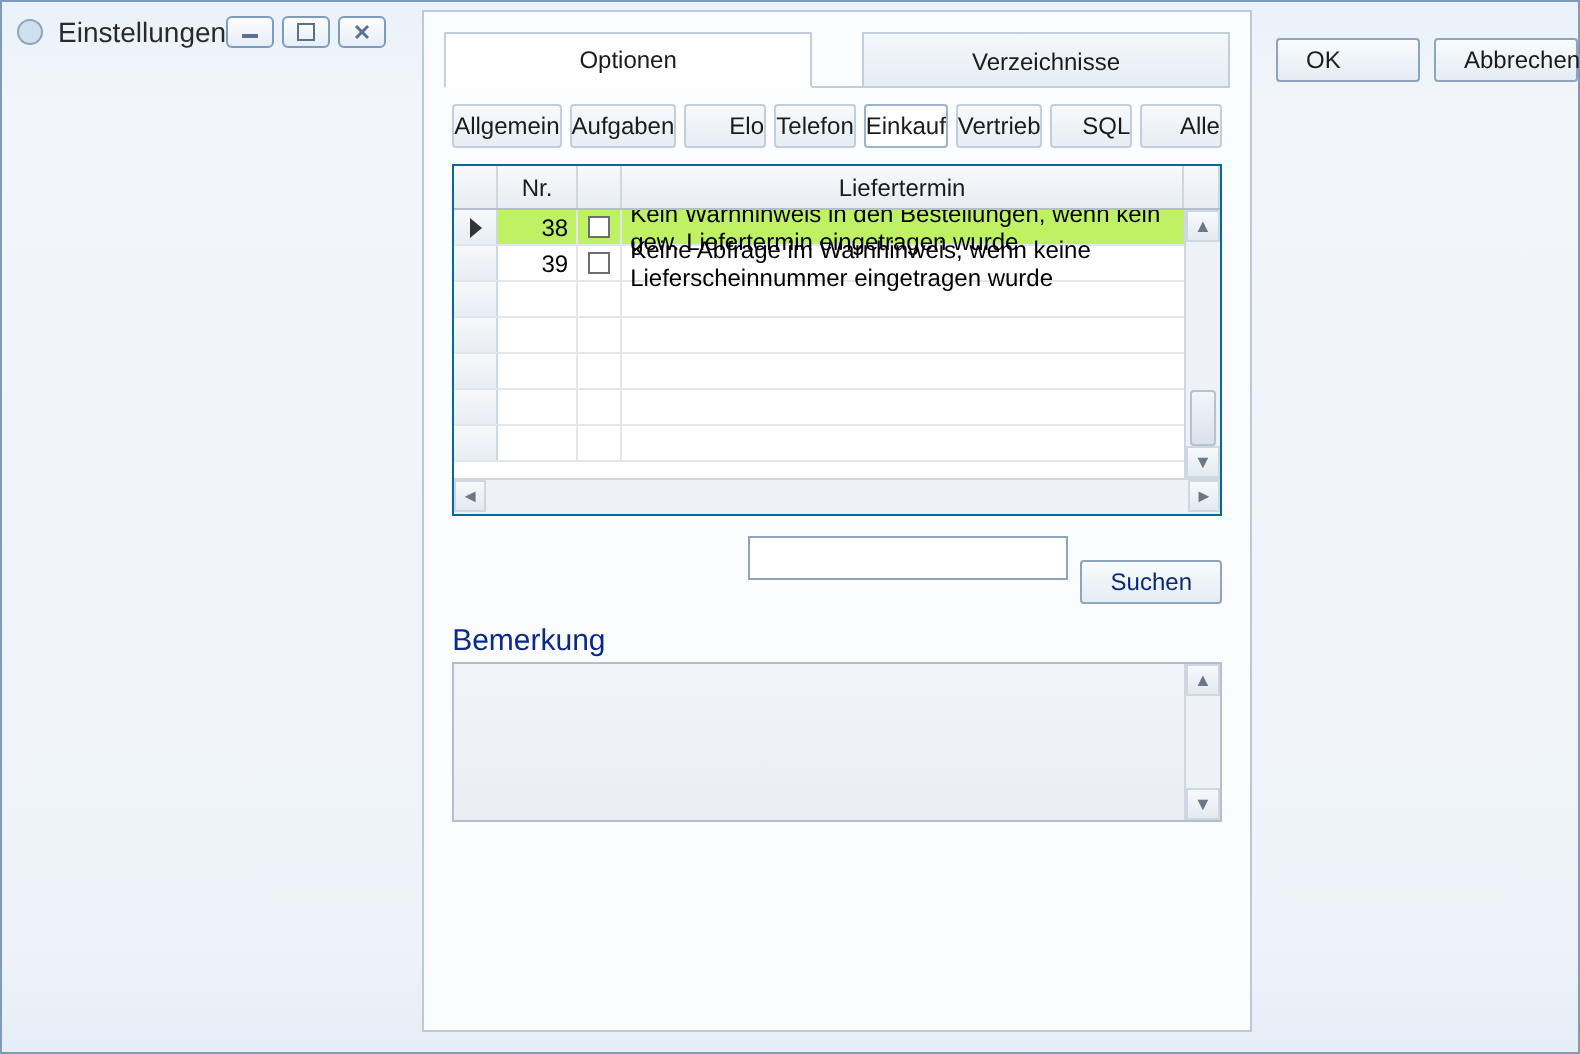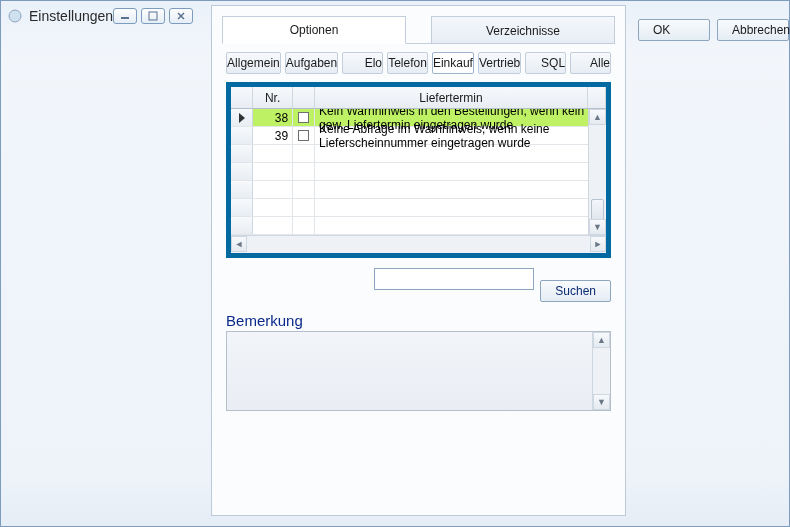--- a/index.html
+++ b/index.html
@@ -42,21 +42,21 @@
   .undertabs { border-top: 1px solid #c2cedb; margin-top: -1px; padding-top: 8px; }
   .subtabs { display: flex; gap: 4px; padding: 0 4px; }
   .subtab {
     flex: 1; height: 22px; border: 1px solid #c2cedb;
     background: linear-gradient(#f7f9fc,#e7edf4);
     display: flex; align-items: center; justify-content: flex-end;
     color: #1b1b1b; border-radius: 2px;
   }
   .subtab.active { background: #ffffff; border-color:#9db3cb; }
   .gridwrap {
-    margin: 8px 4px 4px 4px; border: 5px solid #0369a1;
+    margin: 8px 4px 4px 4px; border: 1px solid #0369a1;
     background: #ffffff; height: 176px; position: relative;
     display: flex; flex-direction: column;
   }
   .gridhead { display: flex; background: linear-gradient(#f7f9fb,#e8edf3); border-bottom: 1px solid #b4bfcb; height: 22px; }
   .gh {
     border-right: 1px solid #cfd7e0; display: flex; align-items: center; justify-content: center;
     color: #1b1b1b;
   }
   .gh.rowh { width: 22px; }
   .gh.nr { width: 40px; }

